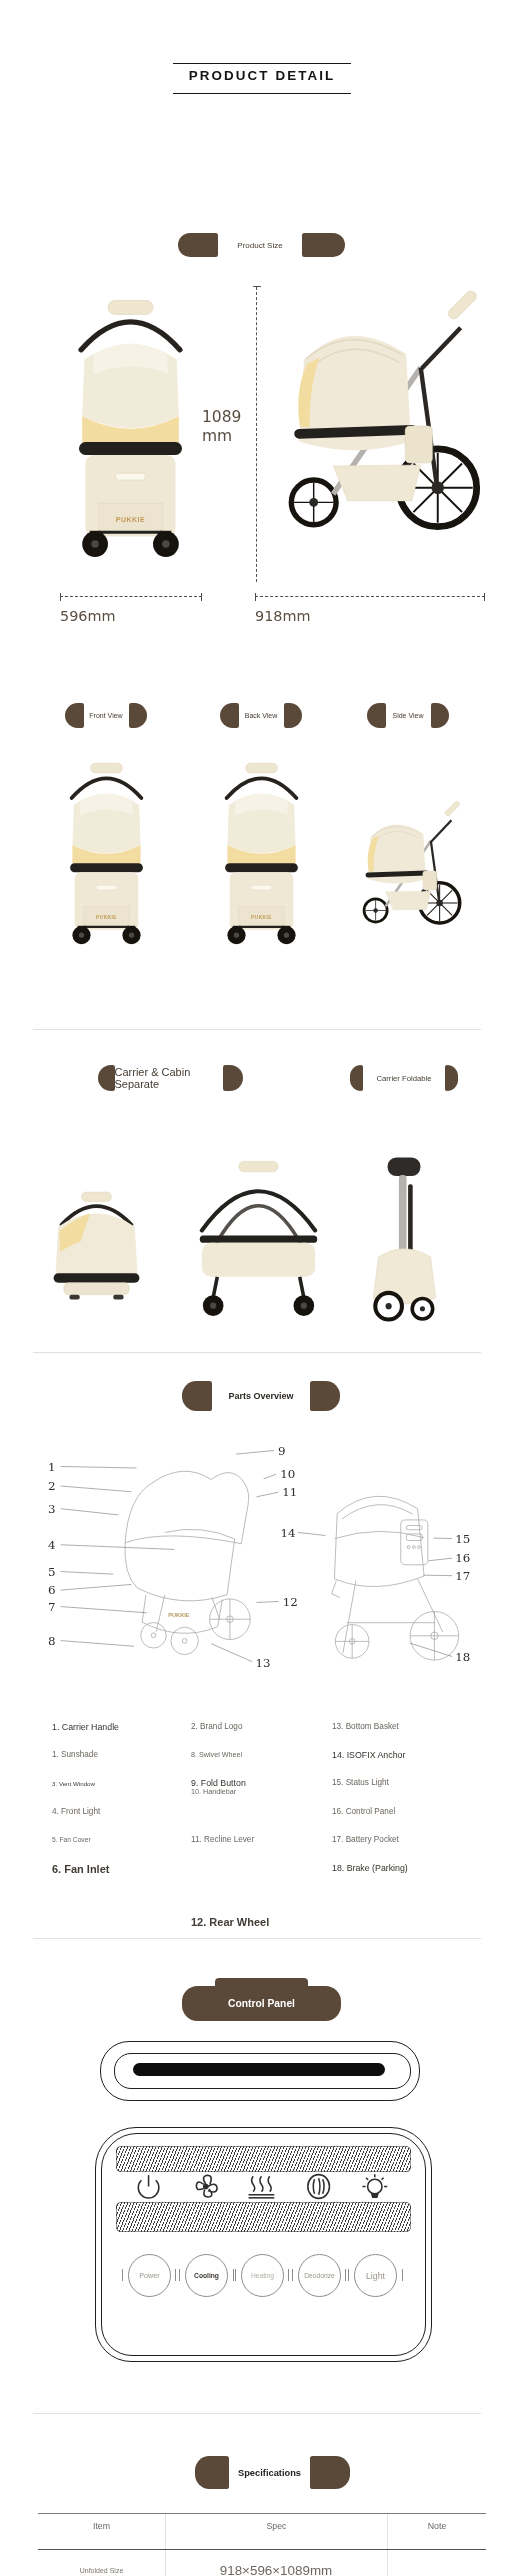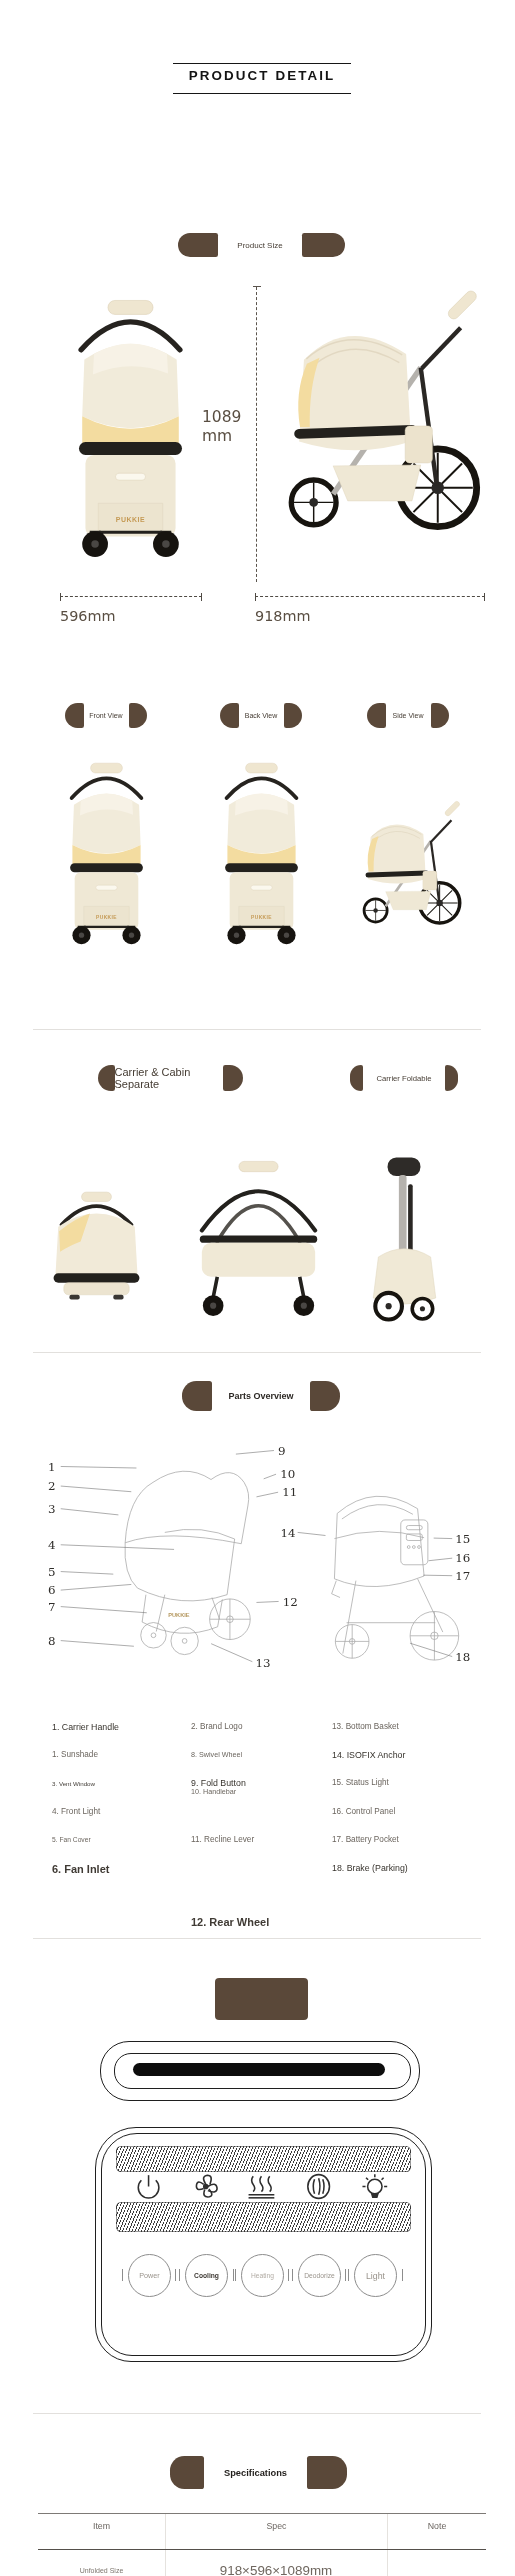--- a/index.html
+++ b/index.html
@@ -342,20 +342,22 @@
     <div class="pitem p-md" style="left:191px;top:1835px">11. Recline Lever</div>
     <div class="pitem p-md" style="left:332px;top:1835px">17. Battery Pocket</div>
     <div class="pitem p-mdd" style="left:52px;top:1863px">6. Fan Inlet</div>
     <div class="pitem p-mdd" style="left:191px;top:1916px">12. Rear Wheel</div>
     <div class="pitem p-lg" style="left:332px;top:1863px">18. Brake (Parking)</div>
   </div>
 
   <div class="hr" style="top:1938px"></div>
 
   <div class="abs" style="left:215px;top:1978px;width:93px;height:42px;background:#5a4839;border-radius:4.1px"></div>
+  <div class="abs" style="left:182px;top:1986px;width:159px;height:35px;background:#5a4839;border-radius:15.5px;
+       display:flex;align-items:center;justify-content:center;color:#ffffff;font-size:10.3px;font-weight:700">Control Panel</div>
 
   <div class="abs" style="left:100px;top:2041px;width:318px;height:58px;border:1px solid #1f1f1f;border-radius:29px"></div>
   <div class="abs" style="left:114px;top:2053px;width:295px;height:34px;border:0.7px solid #1f1f1f;border-radius:17px"></div>
   <div class="abs" style="left:133px;top:2063px;width:252px;height:13.4px;background:#0d0d0d;border-radius:6.7px"></div>
 
   <div class="abs" style="left:95px;top:2127px;width:335px;height:233px;border:1px solid #1f1f1f;
        border-radius:41px 41px 36px 36px">
     <div class="abs" style="left:5.2px;top:5.2px;right:5.2px;bottom:5.2px;border:0.7px solid #1f1f1f;
          border-radius:36px 36px 31px 31px"></div>
     <div class="hatch" style="left:19.6px;top:17.5px;width:295px;height:26px"></div>
@@ -412,21 +414,21 @@
 
     <div class="cpbtn" style="left:32px;top:126px;font-size:7.2px;color:#9a948c">Power</div>
     <div class="cpbtn" style="left:89px;top:126px;font-size:6.7px;font-weight:700;color:#3f3a34">Cooling</div>
     <div class="cpbtn" style="left:145px;top:126px;font-size:6.7px;color:#b2aca4">Heating</div>
     <div class="cpbtn" style="left:202px;top:126px;font-size:6.7px;color:#9a948c">Deodorize</div>
     <div class="cpbtn" style="left:258px;top:126px;font-size:8.8px;color:#9a948c">Light</div>
   </div>
 
   <div class="hr" style="top:2413px"></div>
 
-  <div class="badge" style="left:170px;top:2456px;width:177px;height:33px">
+  <div class="badge" style="left:195px;top:2456px;width:155px;height:33px">
     <div class="cap l" style="width:34px"></div>
     <div class="mid" style="font-size:9.3px;font-weight:700;color:#221f1c">Specifications</div>
     <div class="cap r" style="width:40px"></div>
   </div>
 
   <div id="spec">
     <div class="colline" style="left:127px"></div>
     <div class="colline" style="left:349px"></div>
     <div class="hdr">
       <div class="c1">Item</div>

